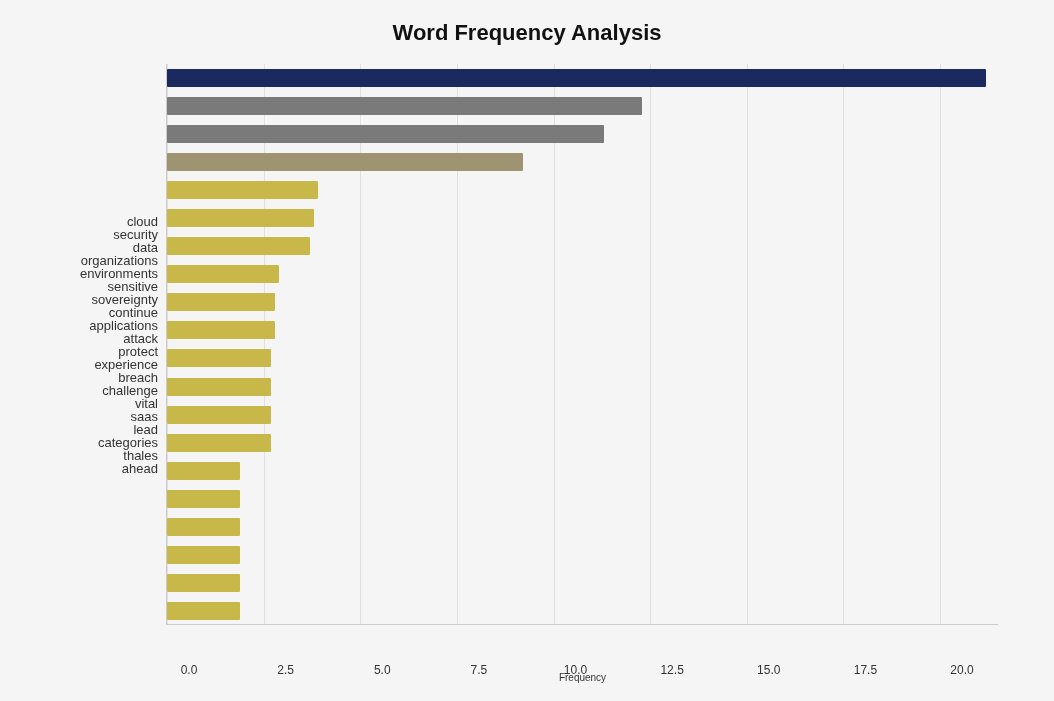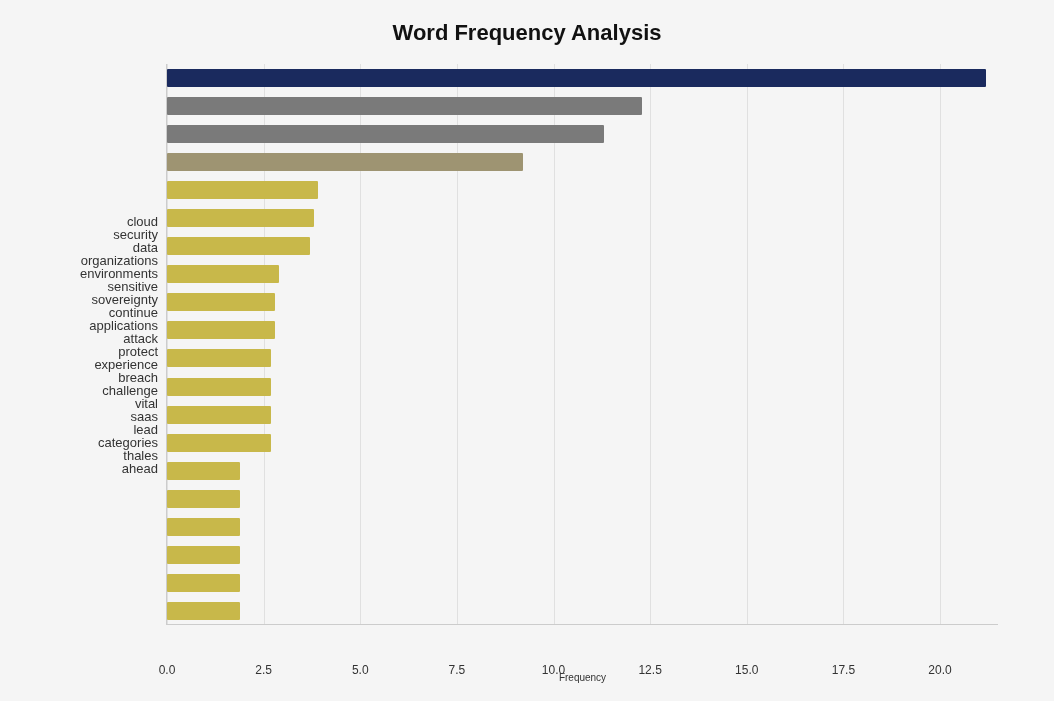--- a/index.html
+++ b/index.html
@@ -87,20 +87,21 @@
       right: 0;
       display: flex;
       justify-content: space-between;
       align-items: flex-start;
     }
     .x-tick {
       font-size: 12px;
       color: #333;
       text-align: center;
       transform: translateX(-50%);
+      margin-left: 22px;
     }
     .x-label {
       position: absolute;
       bottom: -58px;
       left: 0;
       right: 0;
       text-align: center;
       font-size: 10px;
       color: #333;
     }

